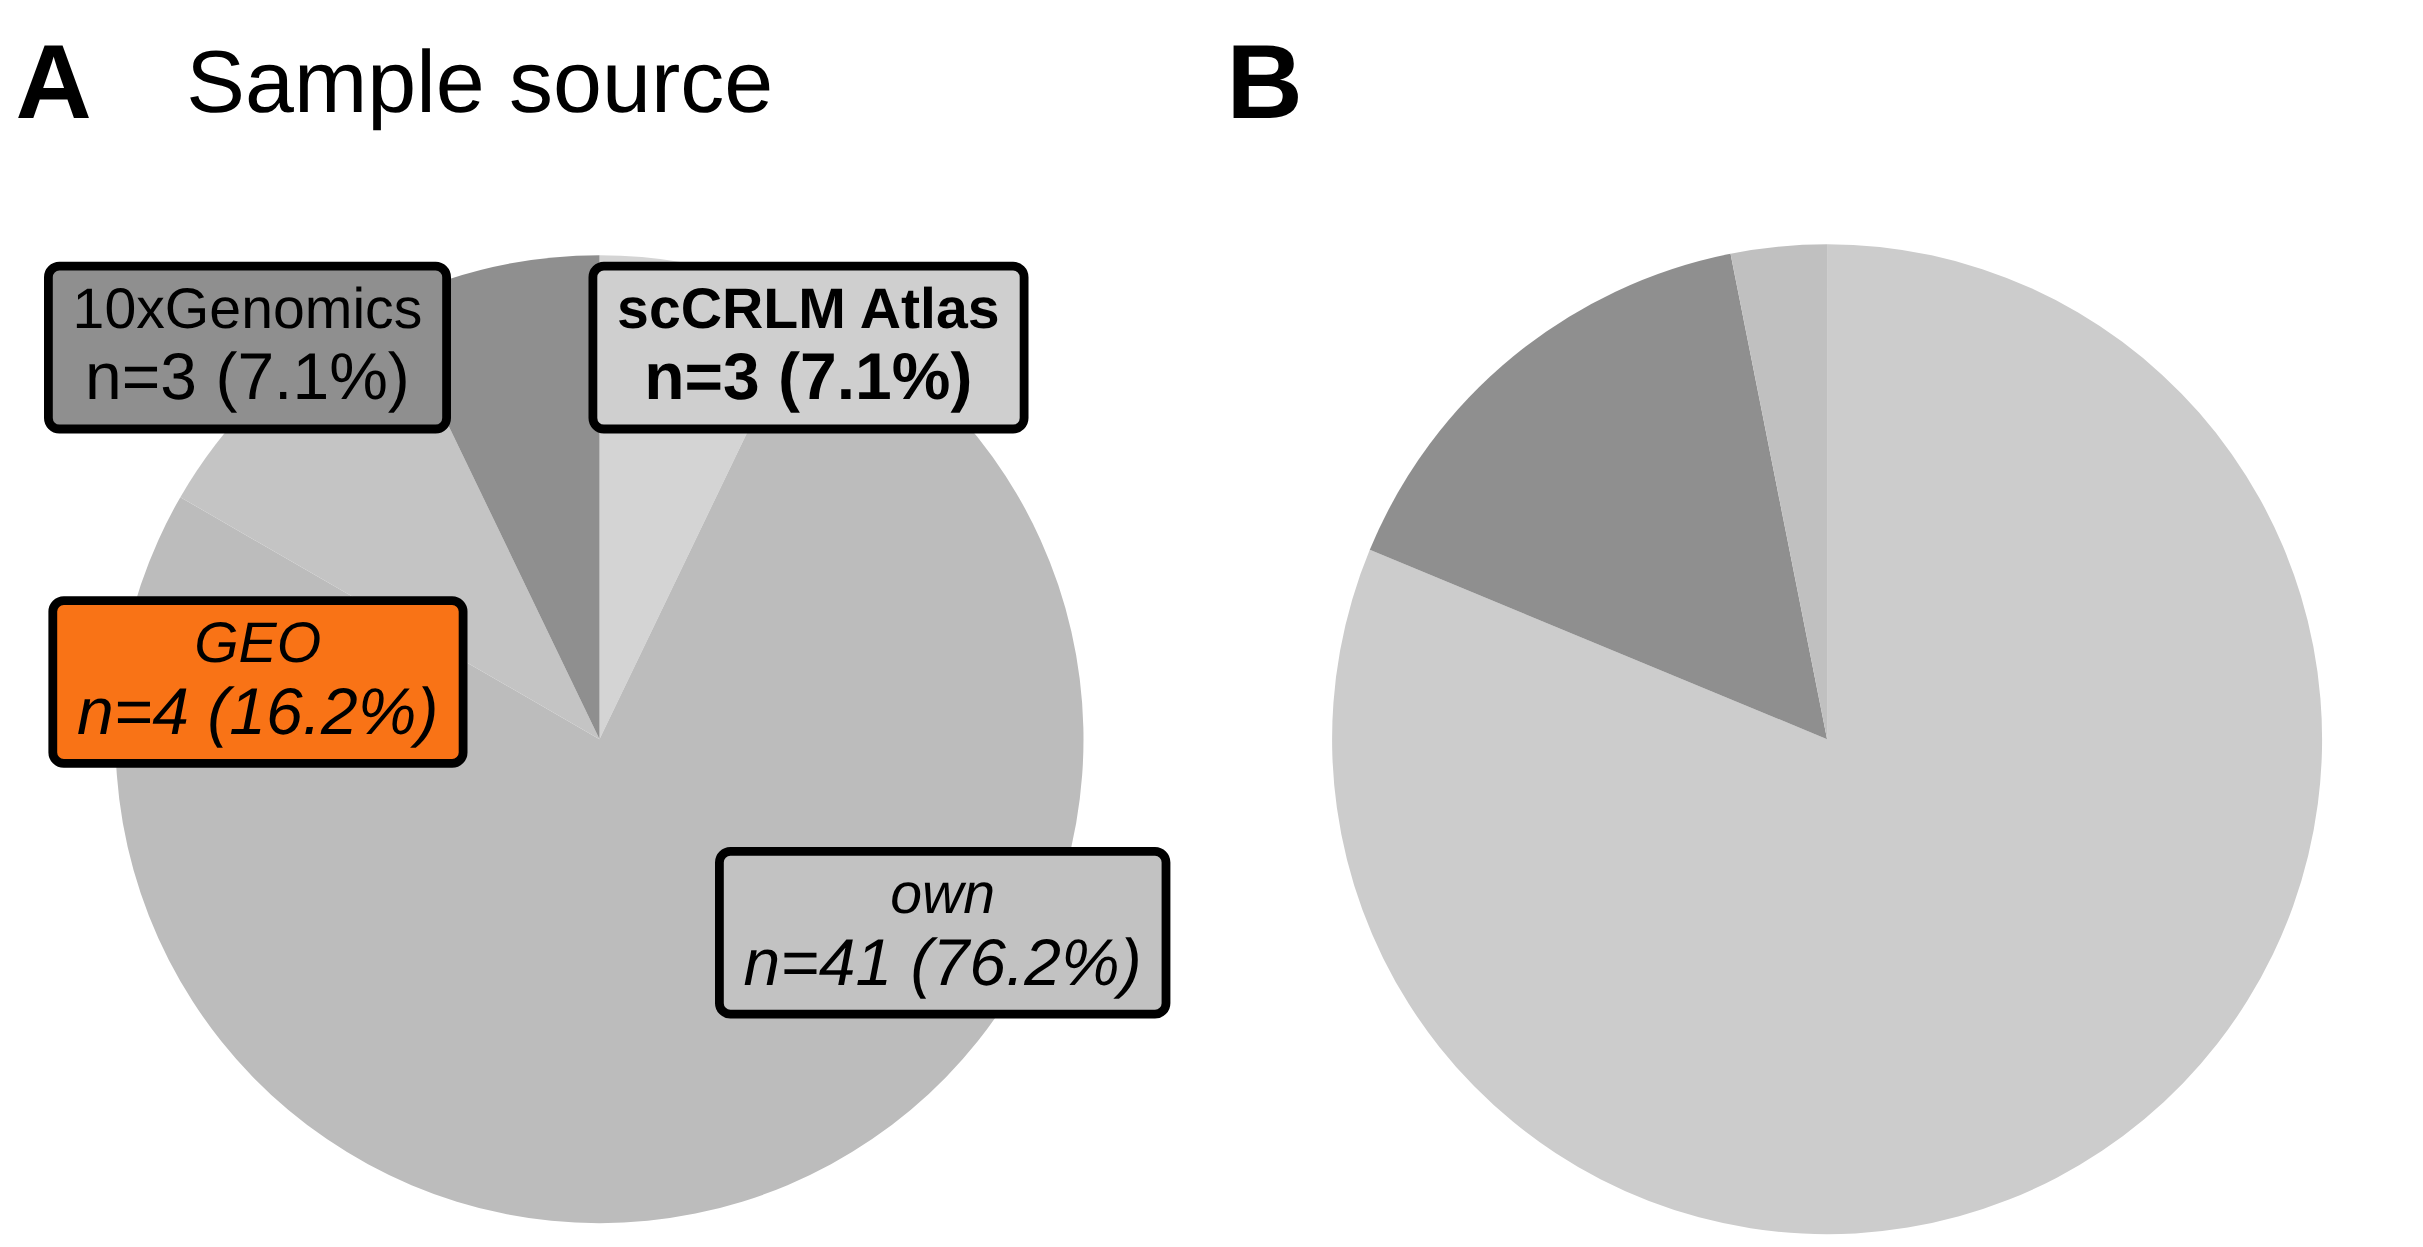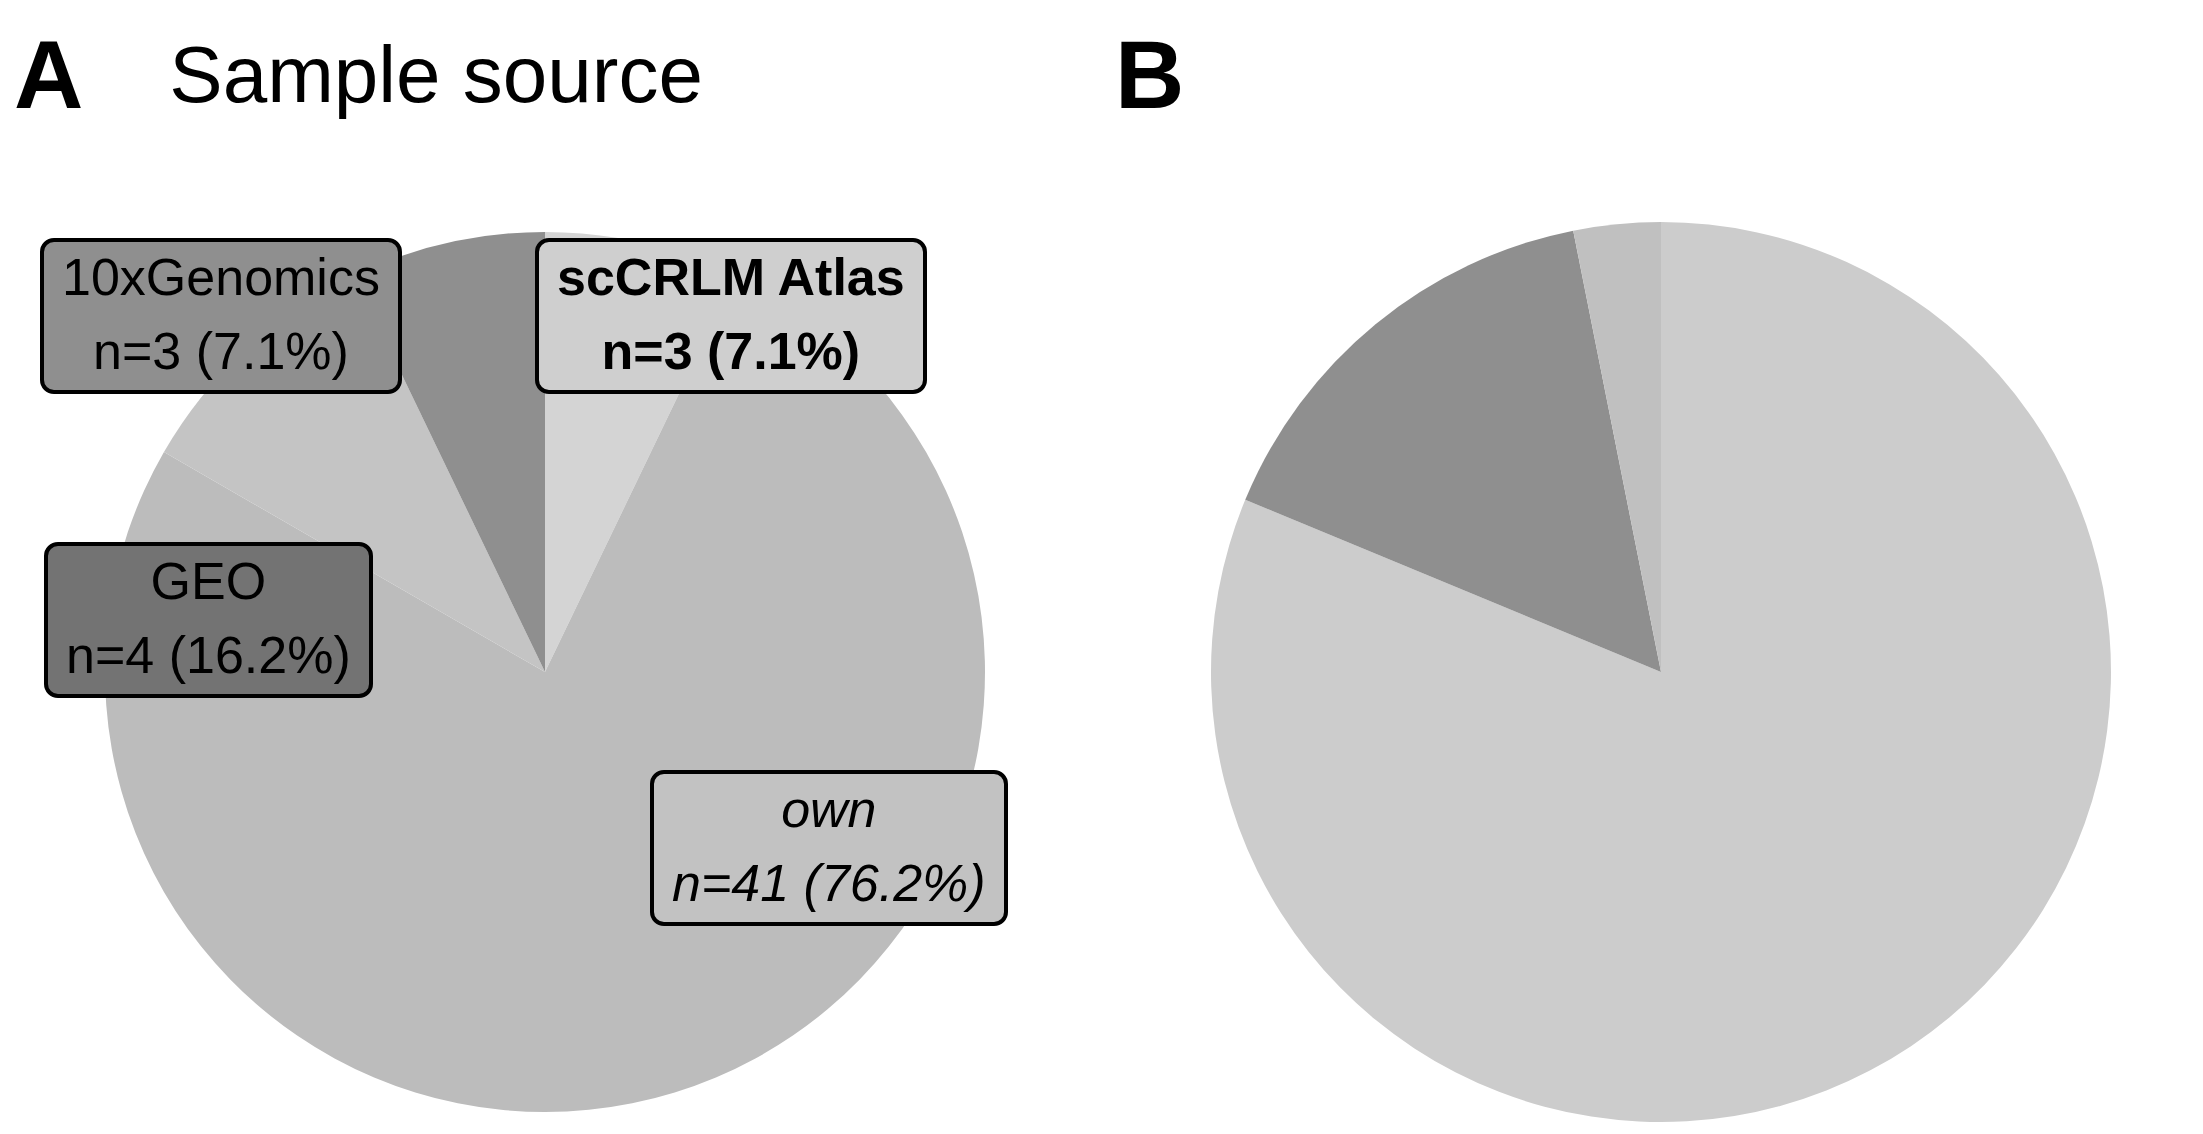--- a/index.html
+++ b/index.html
@@ -65,38 +65,38 @@
     position: absolute;
     left: 0;
     top: 0;
     width: 1101px;
     height: 1134px;
     display: block;
   }
 
   .callout {
     position: absolute;
-    border: 4px solid #000000;
+    border: 8px solid #000000;
     border-radius: 14px;
     box-sizing: border-box;
     text-align: center;
     padding: 8px 18px 12px 18px;
     color: #000000;
     line-height: 1.04;
     font-family: "Liberation Sans", sans-serif;
     white-space: nowrap;
   }
   .callout .lab-title {
     display: block;
     font-size: 52px;
   }
   .callout .lab-value {
     display: block;
-    font-size: 52px;
-    margin-top: 20px;
+    font-size: 60px;
+    margin-top: 4px;
   }
 
   
   #box-10x       { left: 40px;  top: 238px; }
   #box-sccrlm    { left: 535px; top: 238px; }
   #box-geo       { left: 44px;  top: 542px; }
   #box-own       { left: 650px; top: 770px; font-style: italic; }
 </style>
 </head>
 <body>
@@ -126,21 +126,21 @@
     <div class="callout" id="box-10x" style="background:#8f8f8f;">
       <span class="lab-title">10xGenomics</span>
       <span class="lab-value">n=3 (7.1%)</span>
     </div>
 
     <div class="callout" id="box-sccrlm" style="background:#cfcfcf;font-weight:bold;">
       <span class="lab-title">scCRLM Atlas</span>
       <span class="lab-value">n=3 (7.1%)</span>
     </div>
 
-    <div class="callout" id="box-geo" style="background:#737373;">
+    <div class="callout" id="box-geo" style="background:#f97316;font-style:italic;">
       <span class="lab-title">GEO</span>
       <span class="lab-value">n=4 (16.2%)</span>
     </div>
 
     <div class="callout" id="box-own" style="background:#c2c2c2;">
       <span class="lab-title">own</span>
       <span class="lab-value">n=41 (76.2%)</span>
     </div>
   </div>
 

